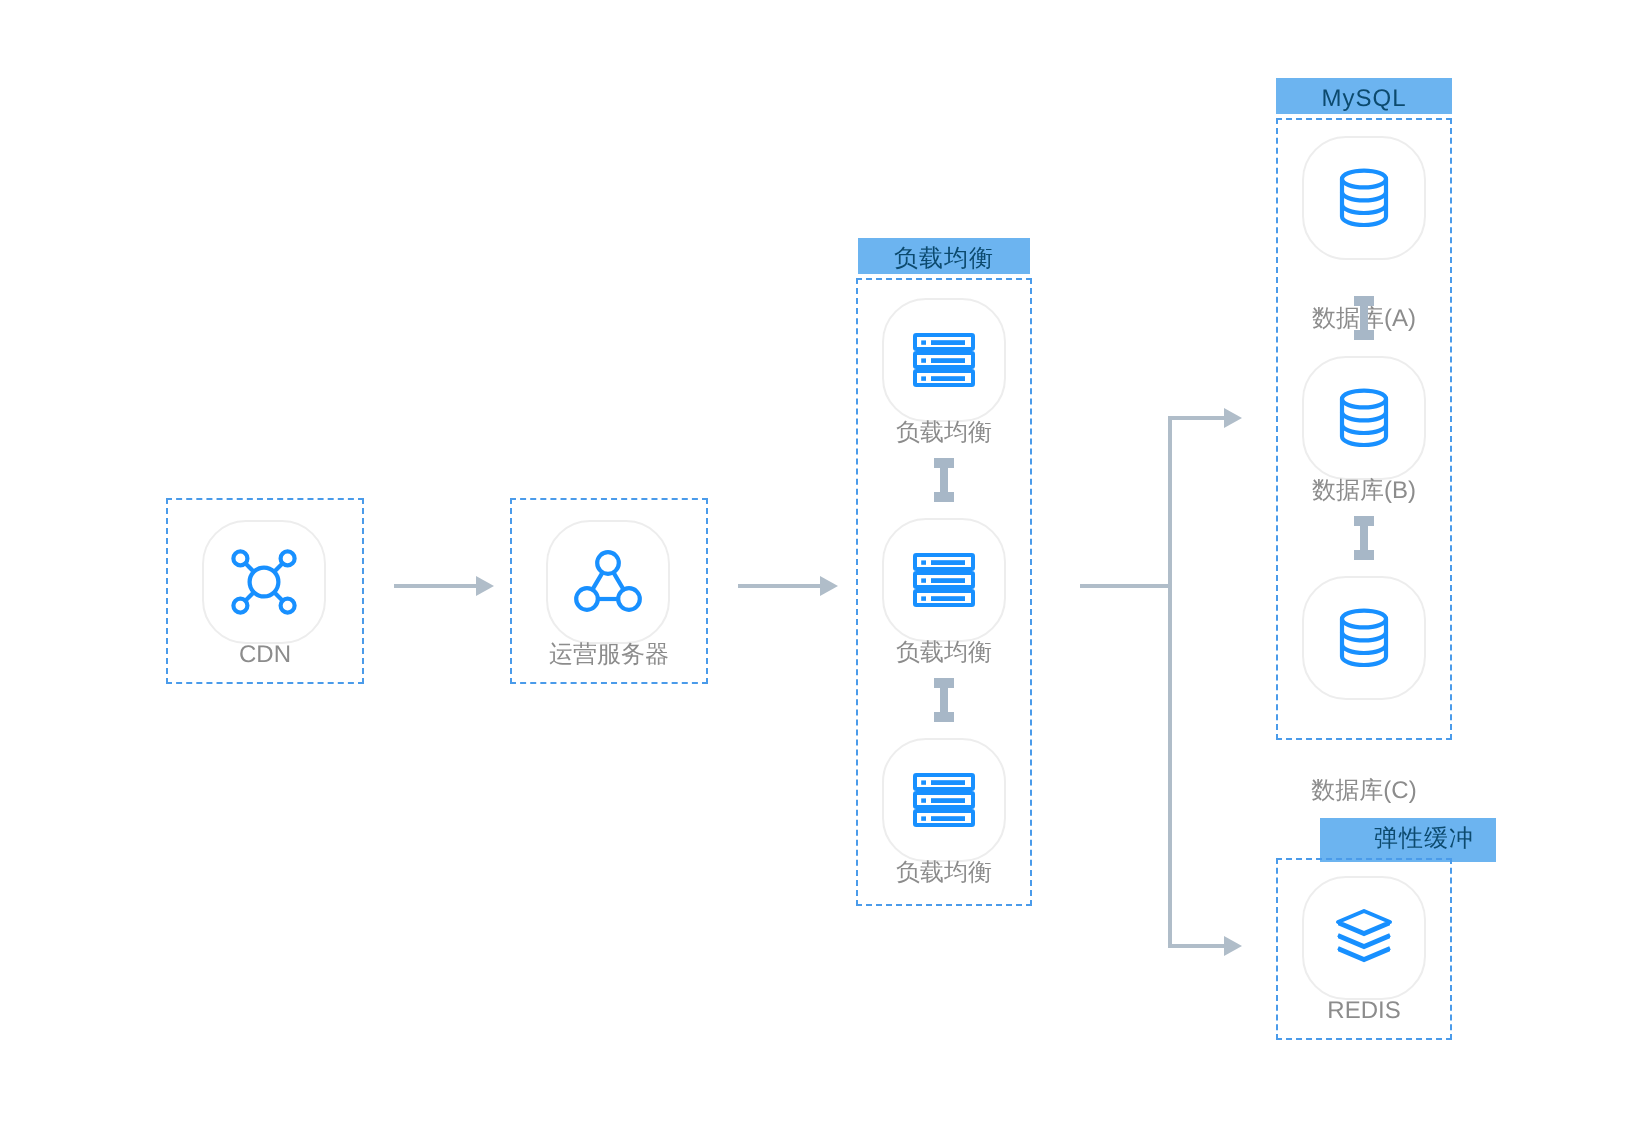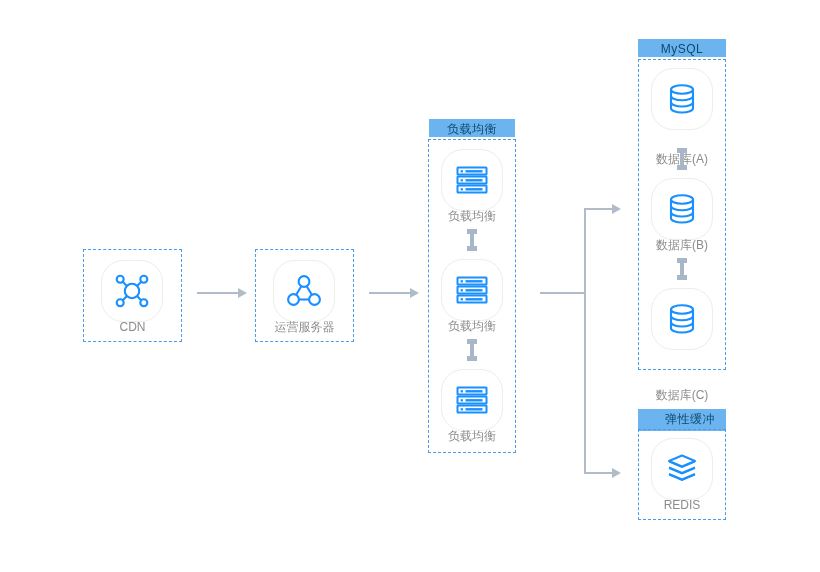--- a/index.html
+++ b/index.html
@@ -269,21 +269,21 @@
           <ellipse cx="20" cy="10.5" rx="11" ry="4.2"></ellipse>
           <path d="M9 10.5 v18.8 c0 2.3 4.9 4.2 11 4.2 s11 -1.9 11 -4.2 v-18.8"></path>
           <path d="M9 17 c0 2.3 4.9 4.2 11 4.2 s11 -1.9 11 -4.2"></path>
           <path d="M9 23.3 c0 2.3 4.9 4.2 11 4.2 s11 -1.9 11 -4.2"></path>
         </g>
       </svg>
     </span>
   </div>
   <div class="node-label" style="left:638px;top:348px;width:88px;margin-top:40px;">数据库(C)</div>
 
-  <div class="group-header" style="left:638px;top:409px;width:88px;height:22px;padding-left:16px;">弹性缓冲</div>
+  <div class="group-header" style="left:660px;top:409px;width:88px;height:22px;padding-left:16px;">弹性缓冲</div>
   <div class="group-box" style="left:638px;top:429px;width:88px;height:91px;"></div>
 
   <div class="tile" style="left:651px;top:438px;">
     <span>
       <svg width="40" height="40" viewBox="0 0 40 40">
         <g stroke="#1890ff" stroke-width="2" fill="none" stroke-linejoin="round">
           <path d="M20 6.5 L33 12 L20 17.5 L7 12 Z"></path>
           <path d="M7 18.5 L20 24 L33 18.5"></path>
           <path d="M7 25 L20 30.5 L33 25"></path>
         </g>

